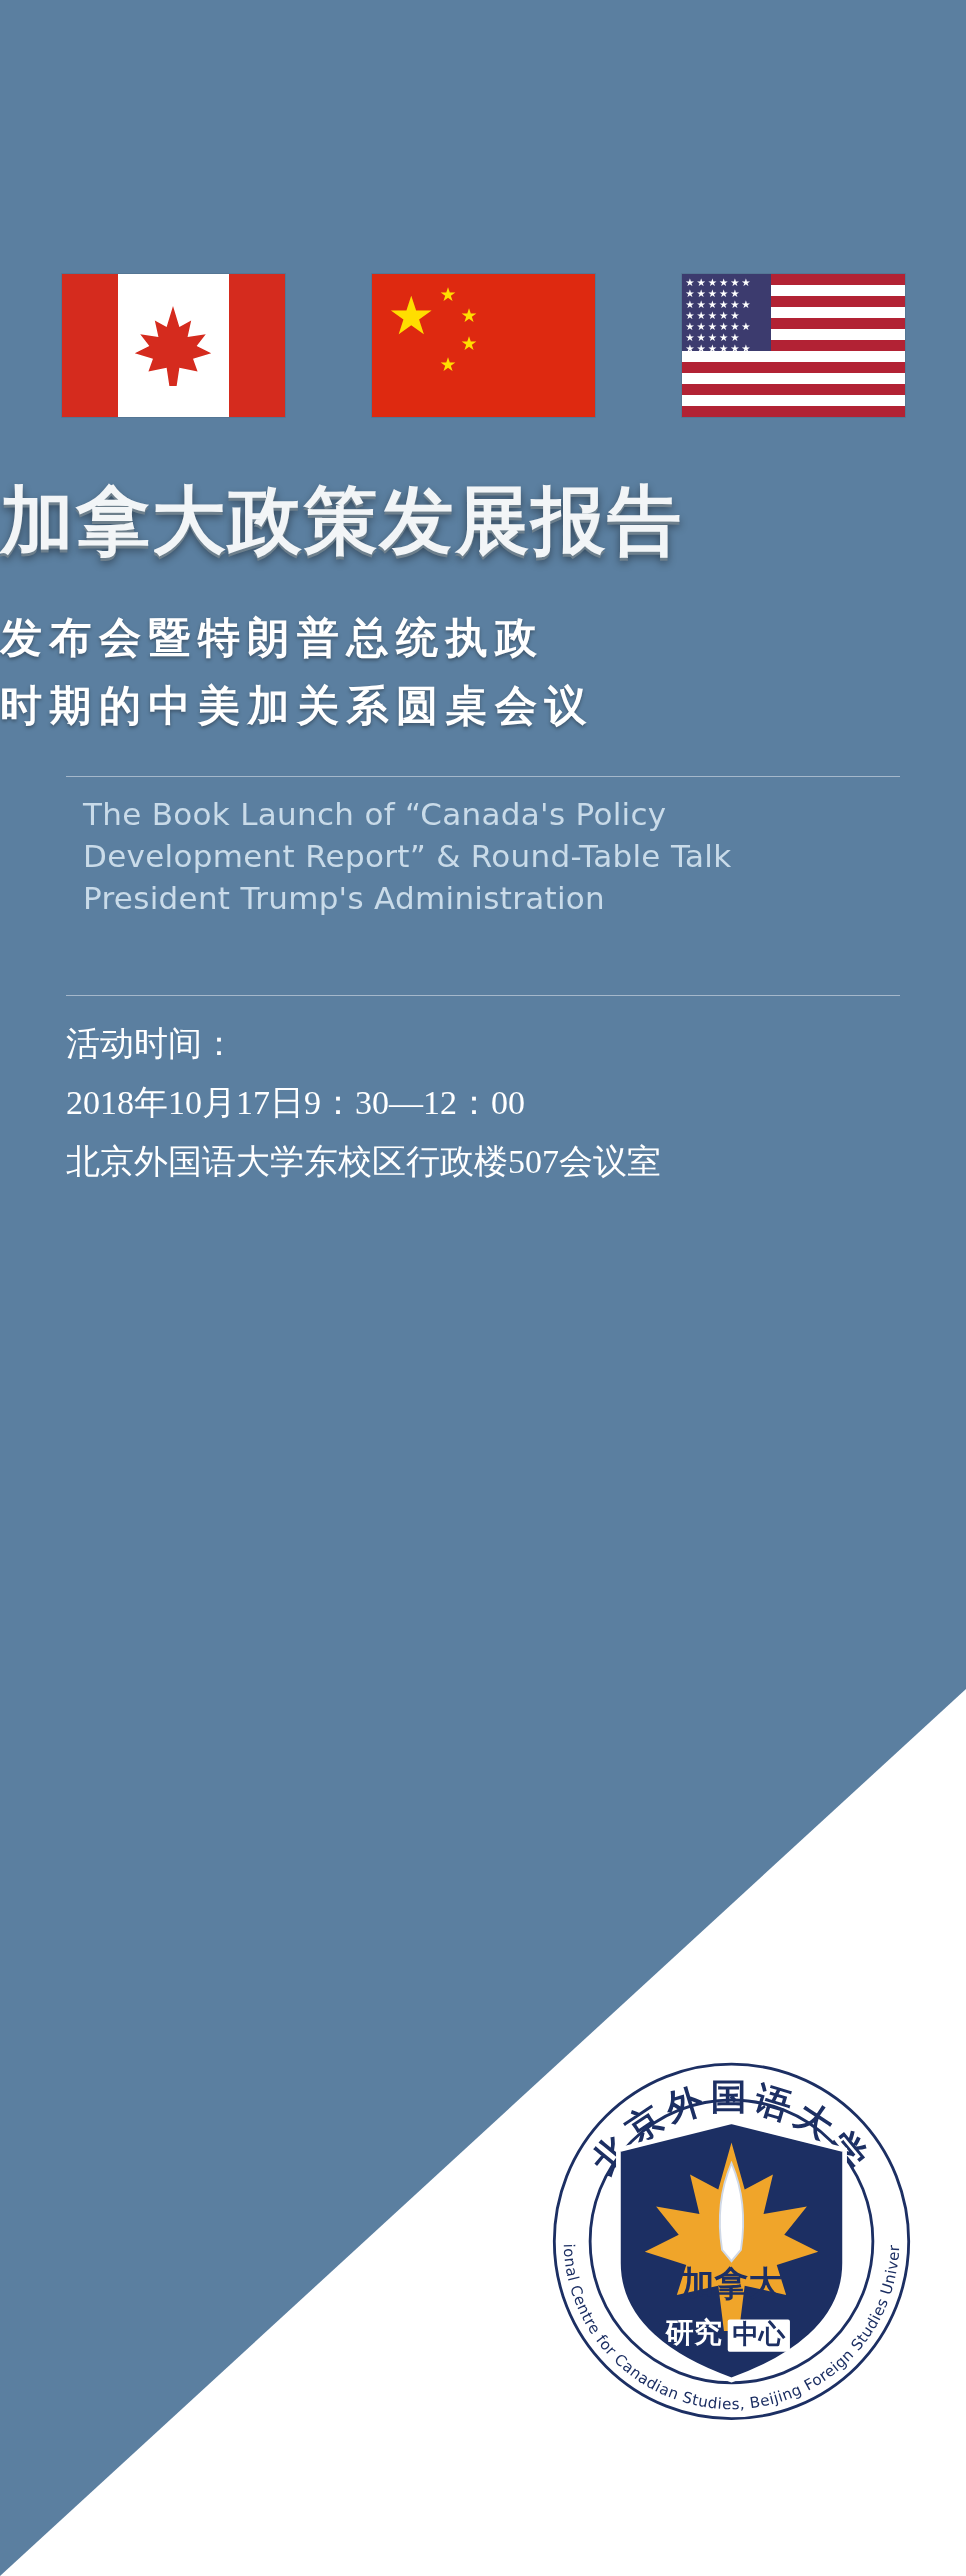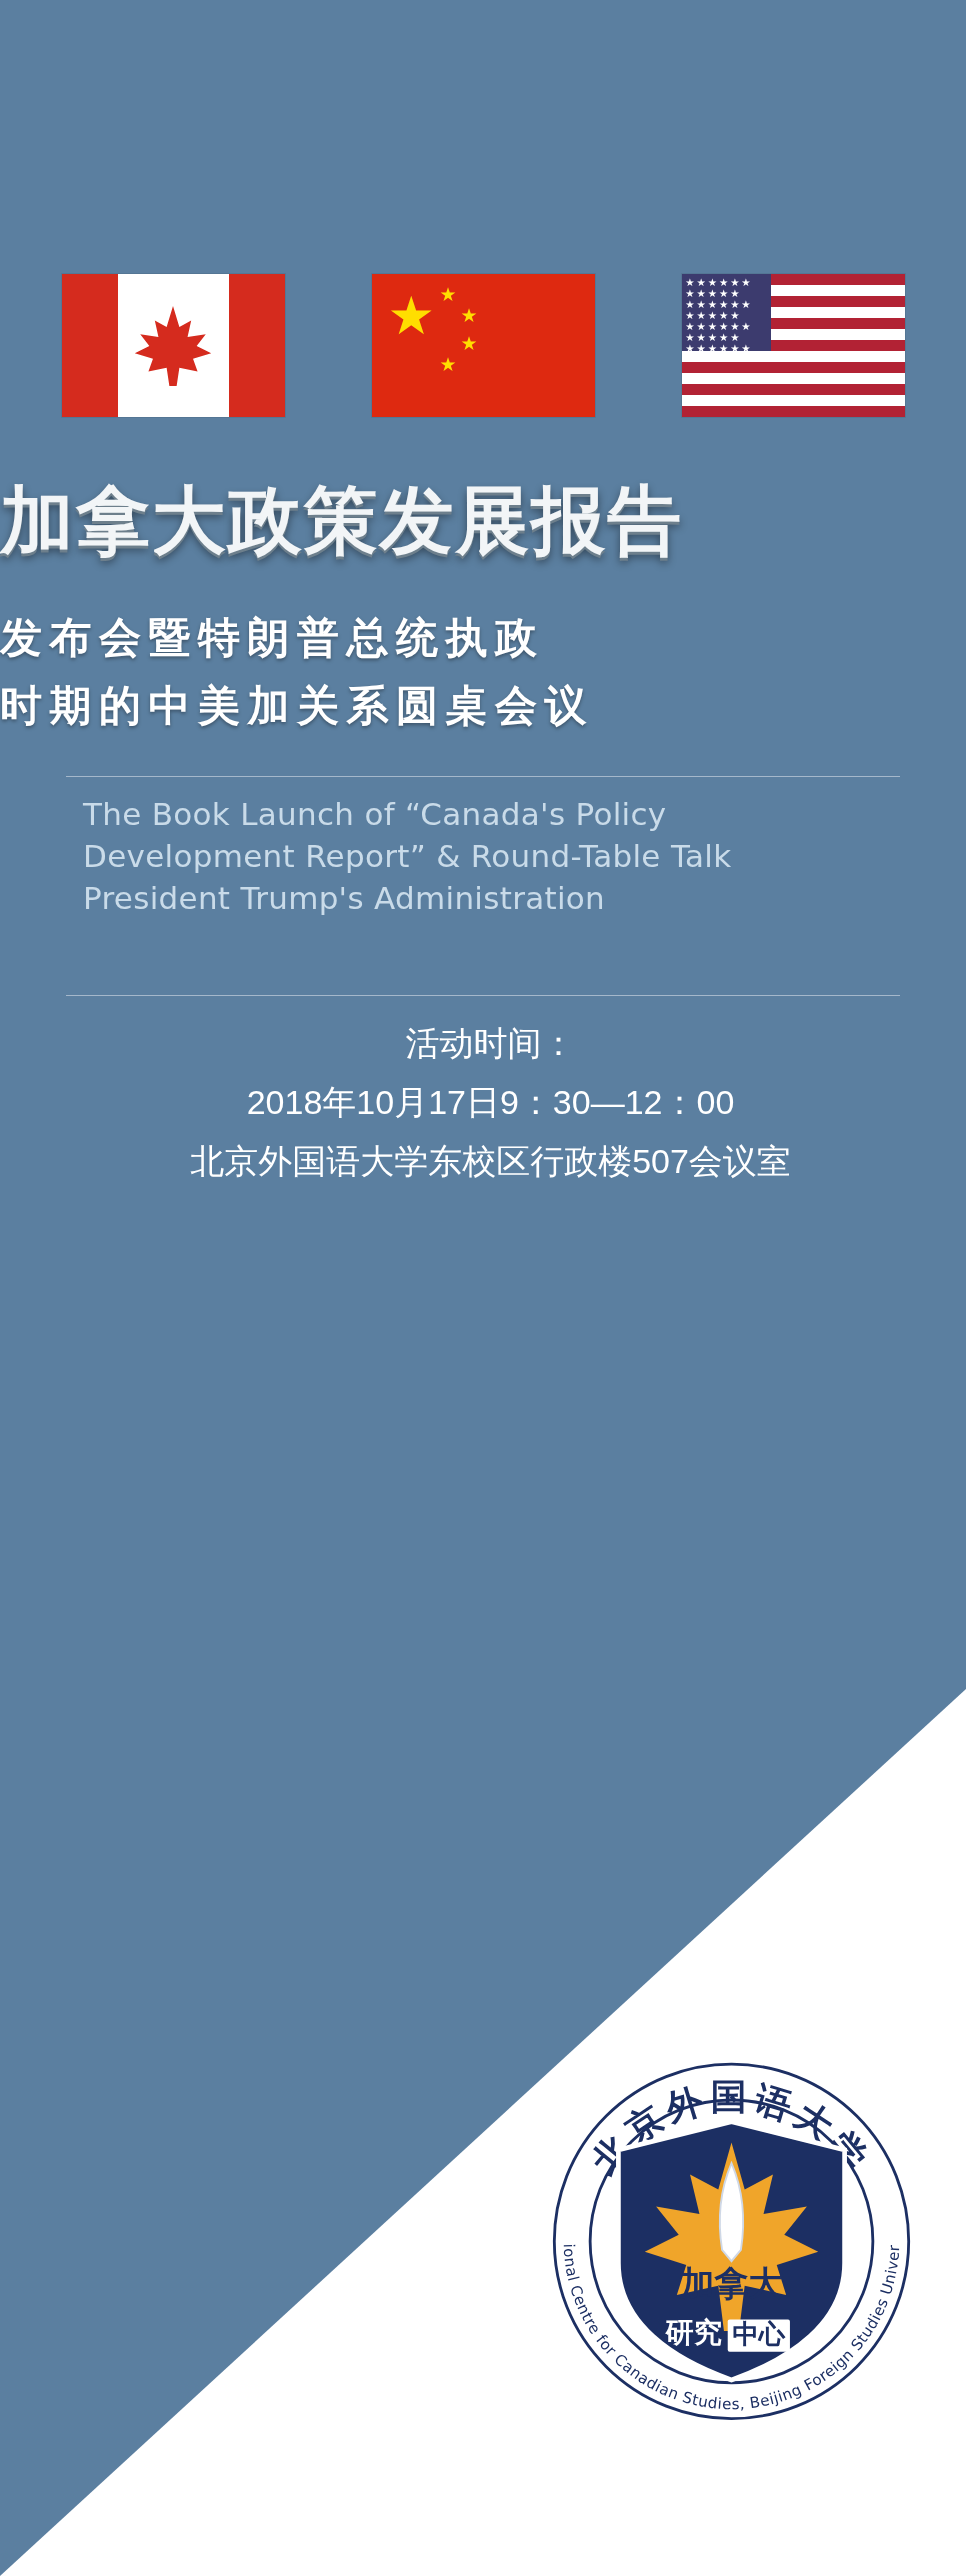--- a/index.html
+++ b/index.html
@@ -148,25 +148,24 @@
     color: #c9dbe9;
     letter-spacing: 0.3px;
     margin-left: 17px;
   }
 
   .details {
     position: absolute;
     top: 1014px;
     left: 66px;
     width: 849px;
-    font-family: Liberation Sans, sans-serif;
+    font-family: Liberation Serif, serif;
     font-size: 34px;
     line-height: 59px;
     color: #ffffff;
-    text-align: center;
   }
 
   
   .emblem {
     position: absolute;
     left: 543px;
     top: 2048px;
     width: 377px;
     height: 415px;
   }

